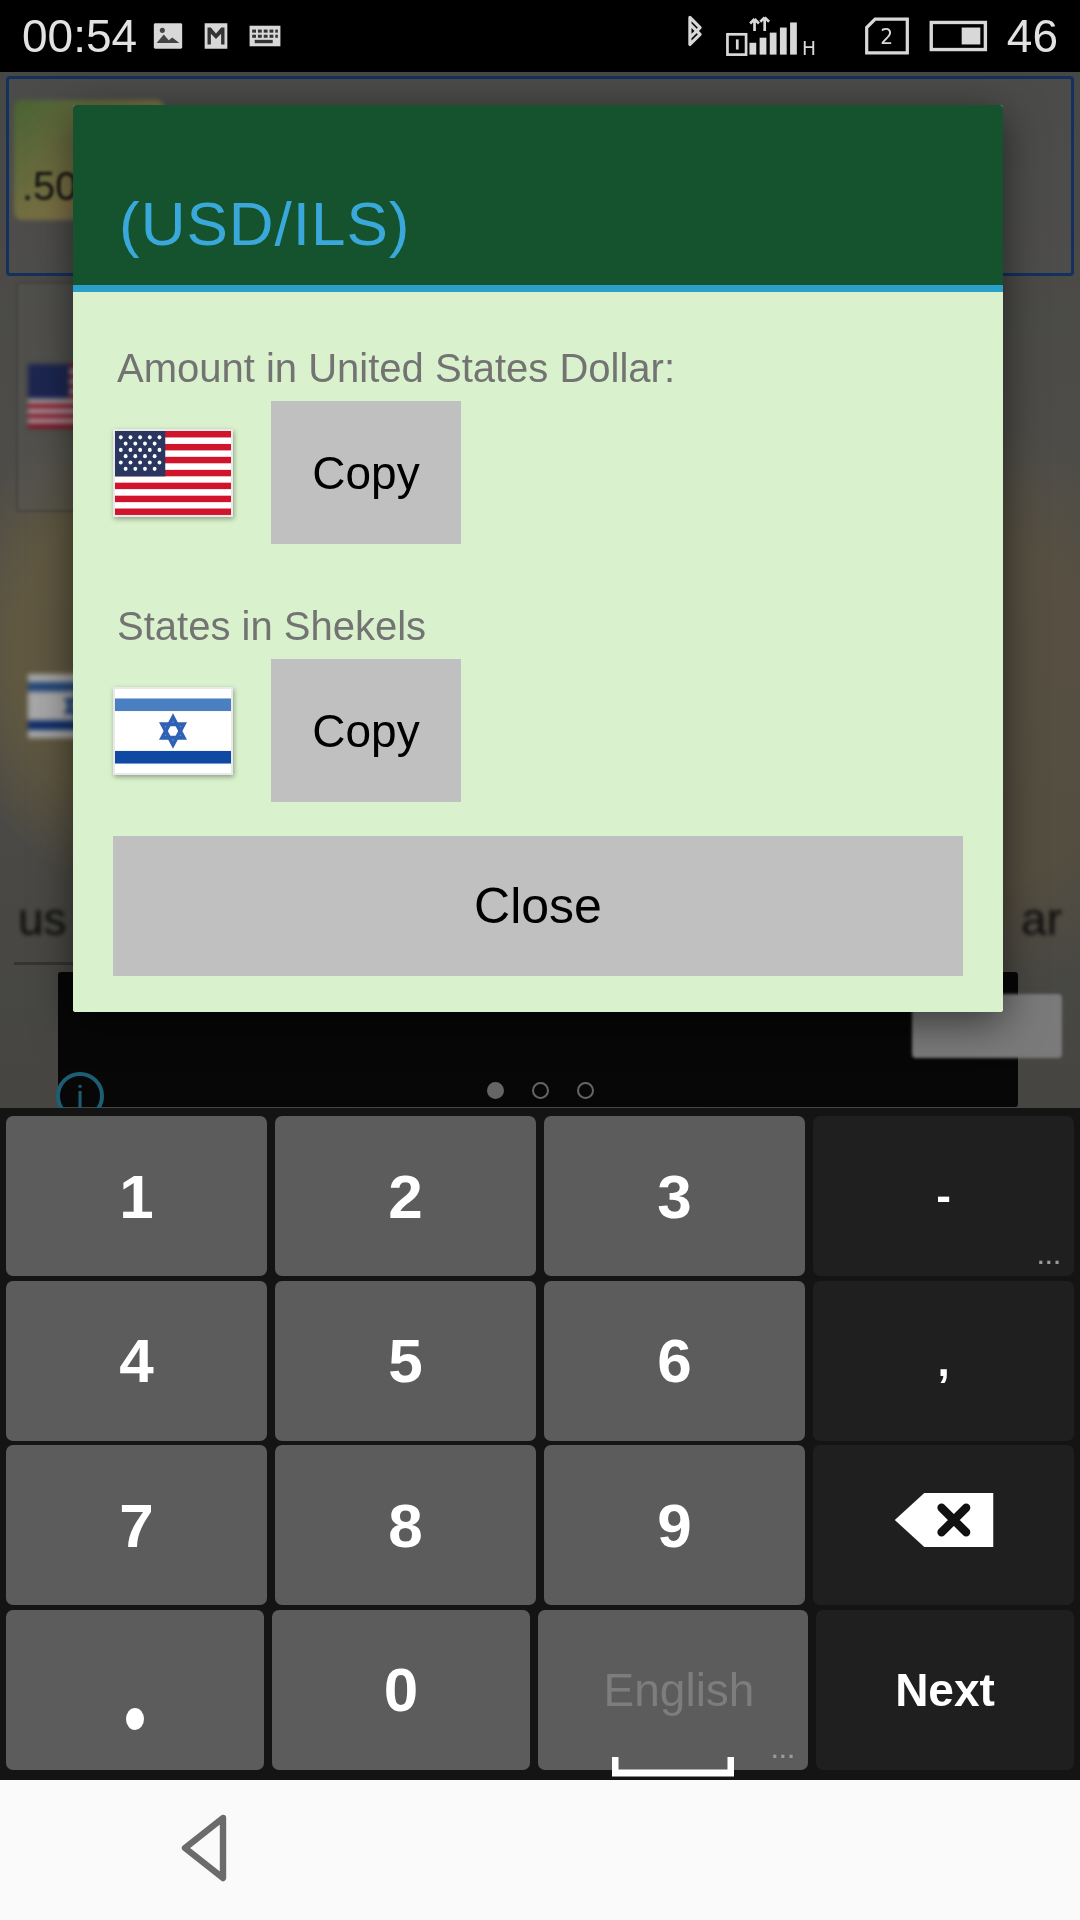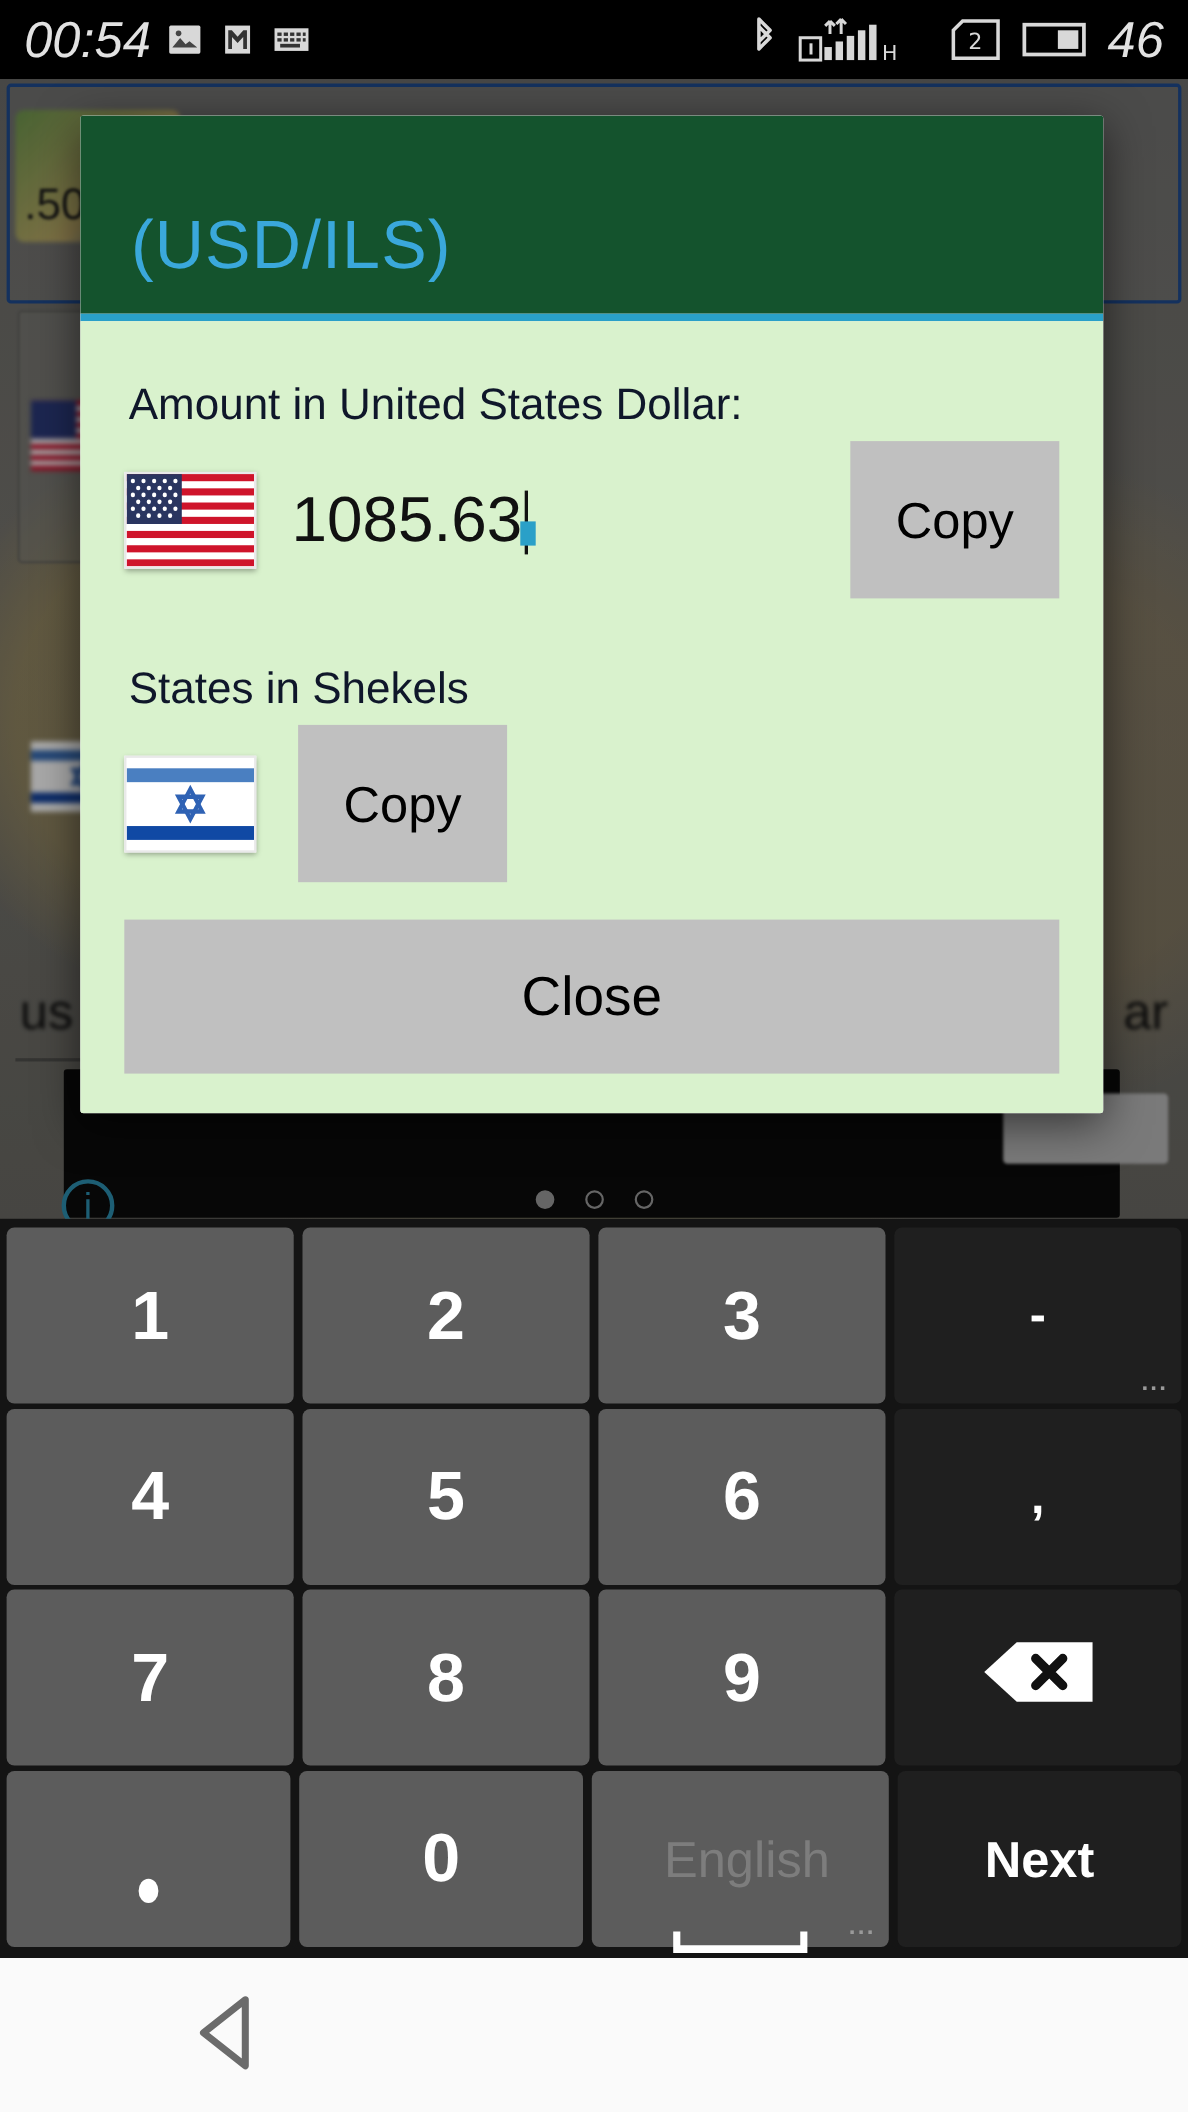--- a/index.html
+++ b/index.html
@@ -13,21 +13,21 @@
 
   
   .statusbar{
     position:absolute; left:0; top:0; width:1080px; height:72px;
     background:#000; color:#d8d8d8;
     display:flex; align-items:center; justify-content:space-between;
     padding:0 22px;
   }
   .sb-left{ display:flex; align-items:center; gap:14px; }
   .sb-right{ display:flex; align-items:center; gap:16px; }
-  .sb-clock{ font-size:46px; letter-spacing:0px; color:#e2e2e2; font-weight:400;font-style:italic; }
+  .sb-clock{ font-size:46px; letter-spacing:0px; color:#e2e2e2; font-weight:400; }
   .sb-ico{ display:inline-flex; align-items:center; justify-content:center; }
 
   
   .appbg{
     position:absolute; left:0; top:72px; width:1080px; height:1036px;
     background:
       radial-gradient(circle at 18% 56%, rgba(170,150,90,.55) 0 180px, rgba(0,0,0,0) 260px),
       radial-gradient(circle at 86% 62%, rgba(150,130,90,.45) 0 190px, rgba(0,0,0,0) 300px),
       radial-gradient(circle at 50% 86%, rgba(120,110,70,.35) 0 200px, rgba(0,0,0,0) 320px),
       linear-gradient(180deg,#6d6d6b 0%, #77756f 40%, #6b6a64 100%);
@@ -110,21 +110,21 @@
     height:180px; background:#14532d; position:relative;
   }
   .dlg-title{
     position:absolute; left:46px; bottom:26px;
     font-size:62px; color:#3aa8db; font-weight:400; letter-spacing:1px;
   }
   .dlg-rule{ height:7px; background:#2aa0c8; }
   .dlg-body{ background:#d9f2cd; padding:40px 40px 36px 40px; }
 
   .field-label{
-    font-size:40px; color:#0f172a; margin:14px 0 8px 4px;
+    font-size:40px; color:#737373; margin:14px 0 8px 4px;
   }
   .field-row{
     display:flex; align-items:center; gap:0; margin-top:10px;
   }
   .flag{
     width:120px; height:88px; flex:0 0 120px;
     border:2px solid #e9e9e9; background:#fff;
     box-shadow:1px 2px 5px rgba(0,0,0,.35);
     overflow:hidden; position:relative; margin-right:14px;
   }
@@ -368,24 +368,20 @@
                 <circle cx="13" cy="15" r="1"></circle>
                 <circle cx="18" cy="15" r="1"></circle>
                 <circle cx="23" cy="15" r="1"></circle>
               <circle cx="5.5" cy="18" r="1"></circle>
                 <circle cx="10.5" cy="18" r="1"></circle>
                 <circle cx="15.5" cy="18" r="1"></circle>
                 <circle cx="20.5" cy="18" r="1"></circle>
             </g>
           </svg>
         </span>
-        <span class="field-inputwrap">
-          <span class="field-value"><span>1085.63</span><span class="caret"></span></span>
-          <span class="underline-focus"></span>
-        </span>
         <button class="copy-btn">Copy</button>
       </div>
 
       <div class="field-label" style="margin-top:60px">States in Shekels</div>
       <div class="field-row">
         <span class="flag">
           <svg viewBox="0 0 60 40" preserveAspectRatio="none">
             <rect width="60" height="40" fill="#ffffff"></rect>
             <rect y="4.5" width="60" height="6" fill="#4a7fc1"></rect>
             <rect y="29.5" width="60" height="6" fill="#1049a4"></rect>

